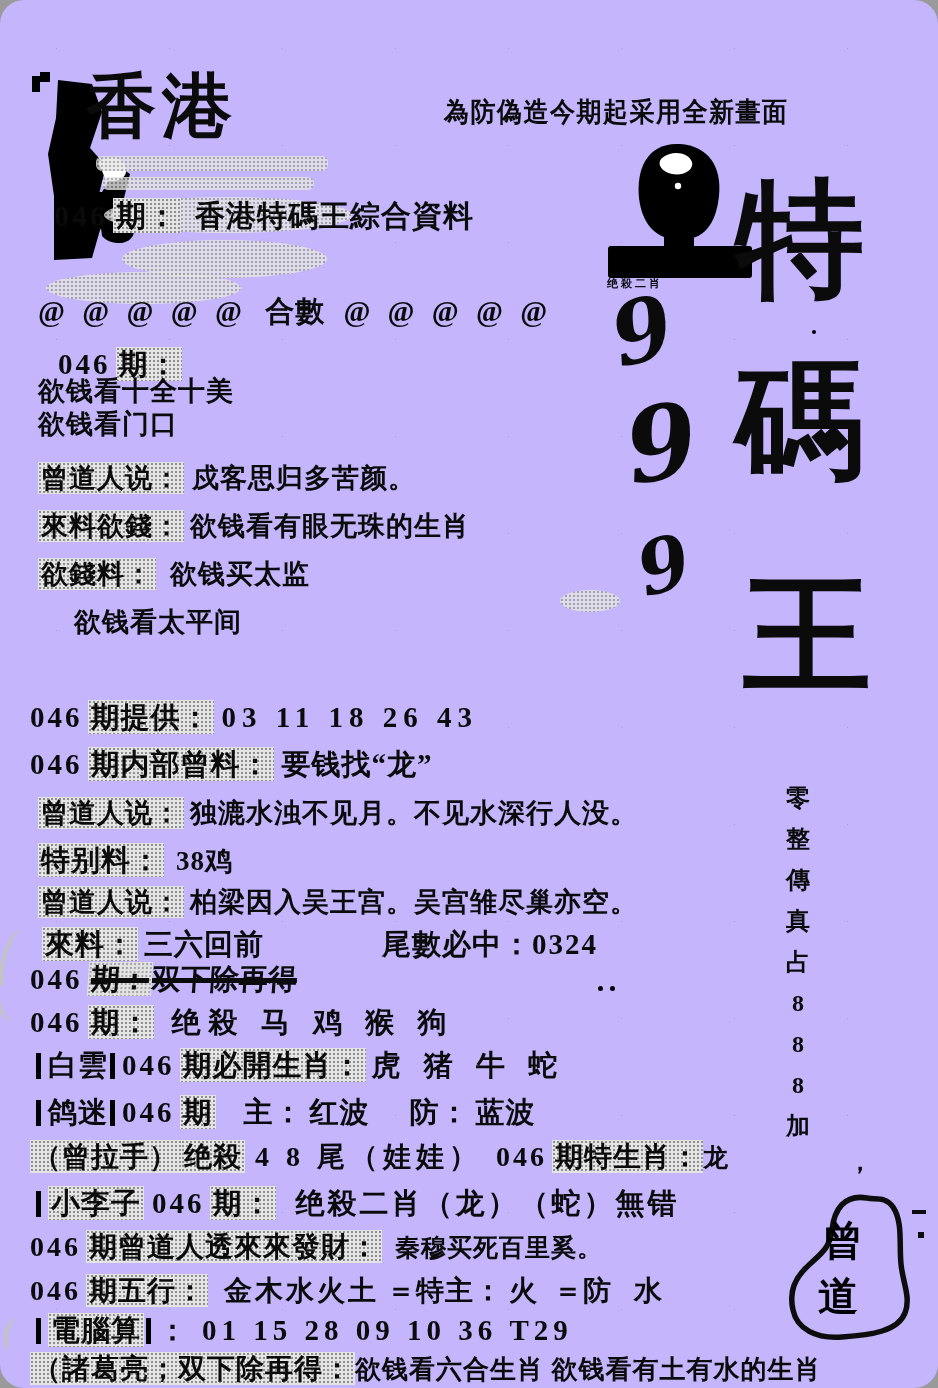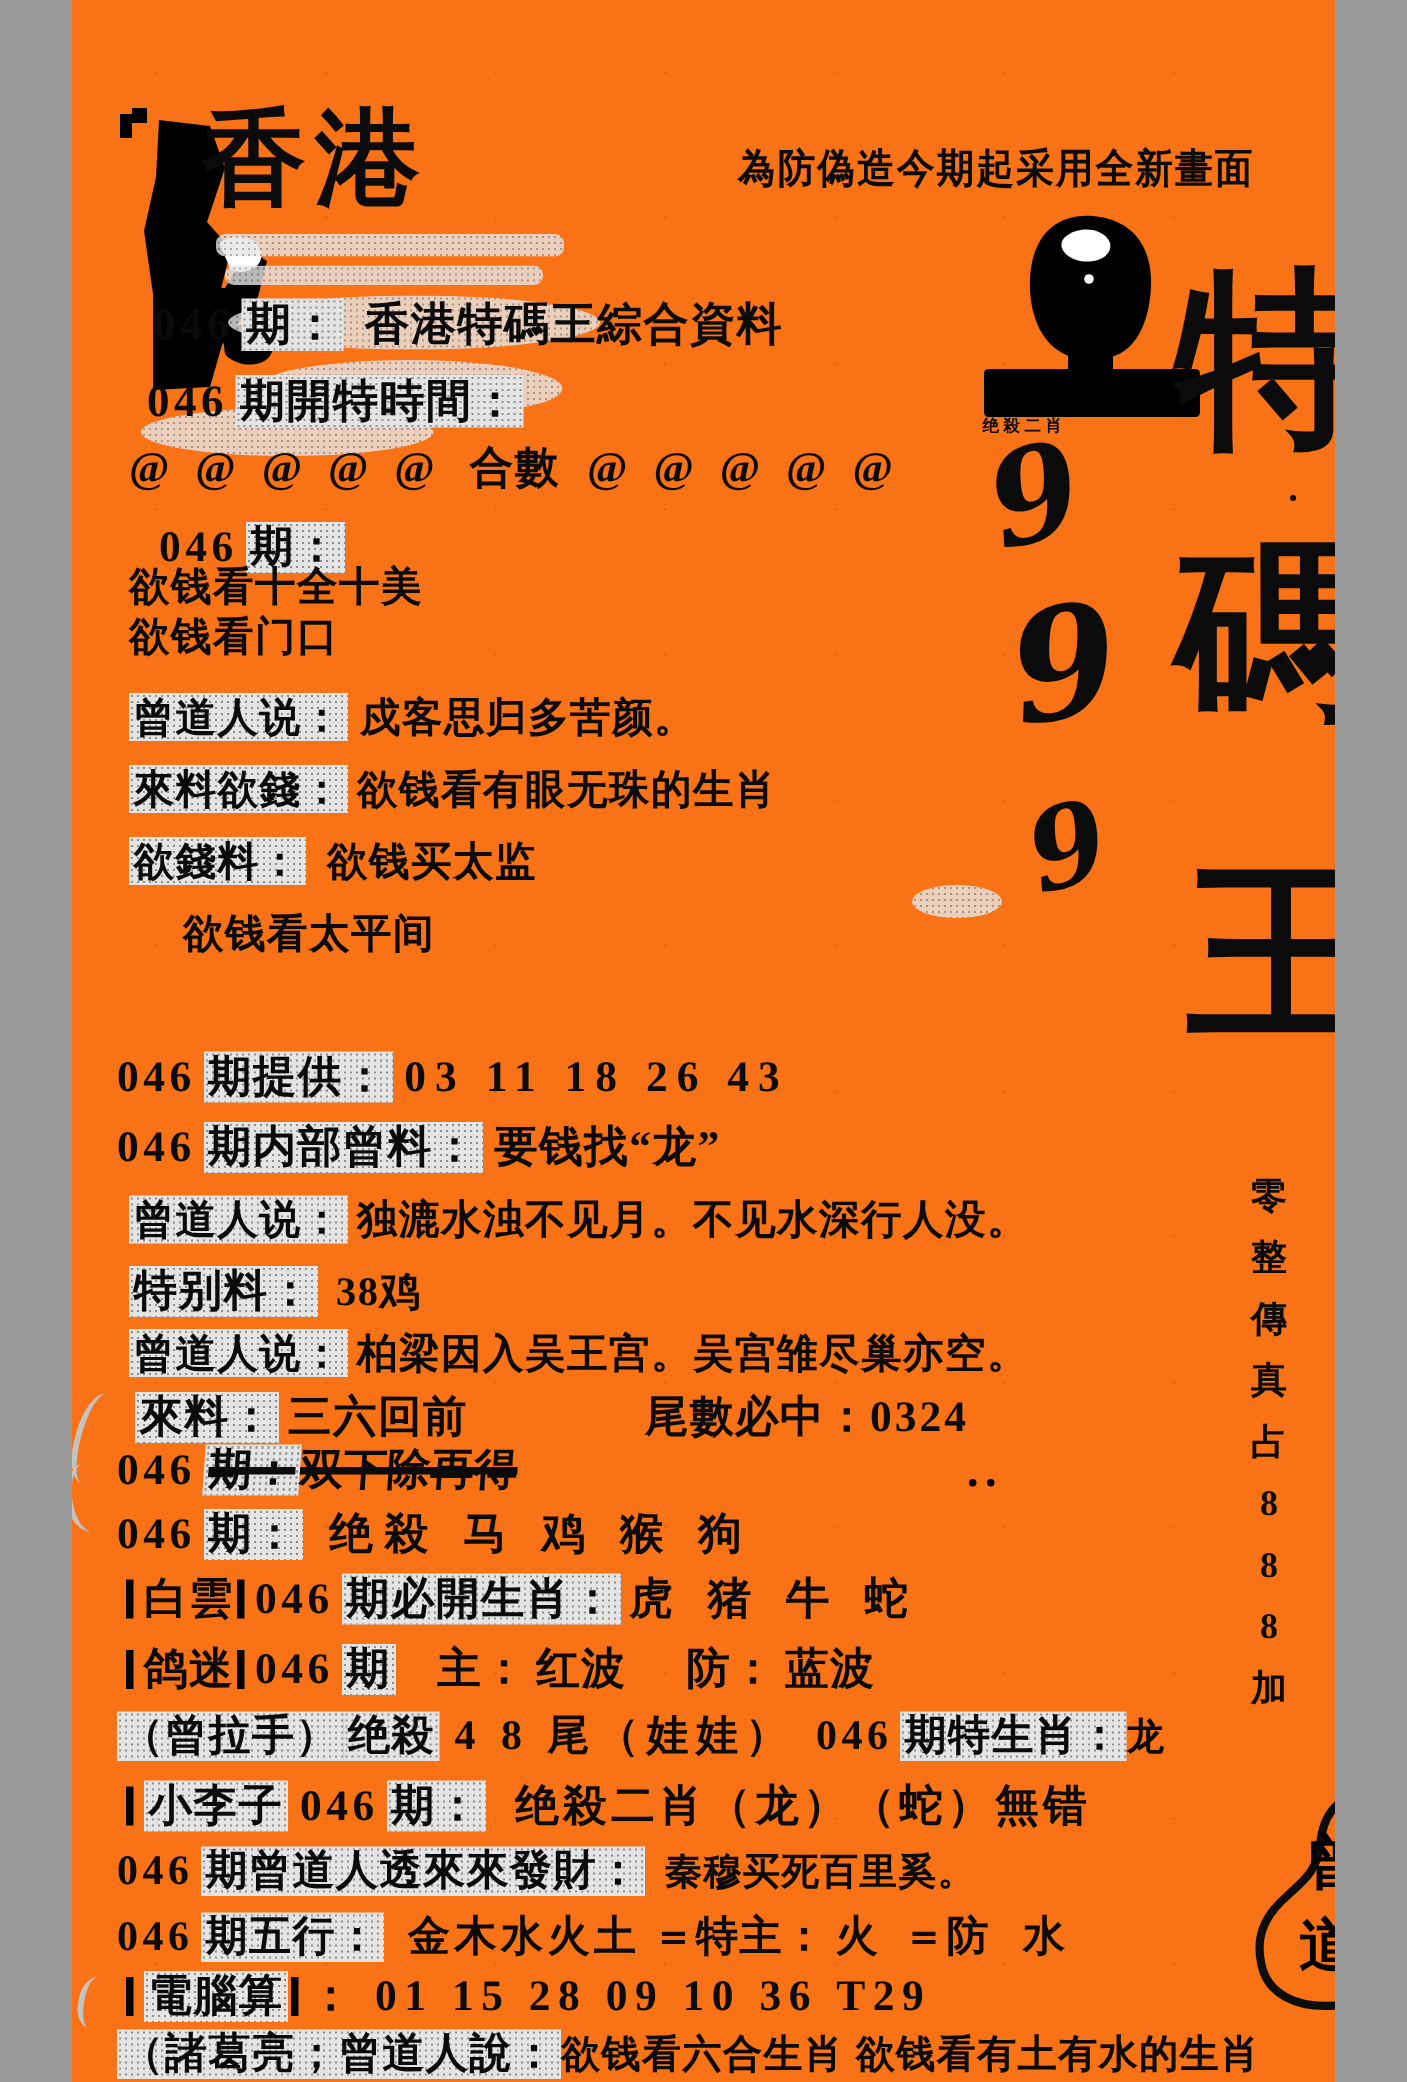--- a/index.html
+++ b/index.html
@@ -1,19 +1,19 @@
 <!DOCTYPE html>
 <html><head>
 <meta charset="utf-8">
 <style>
   html,body{margin:0;padding:0;background:#9a9a9a;}
   .page{
-    position:relative;width:842px;height:1388px;background:#f97316;
+    position:relative;width:938px;height:1388px;background:#c4b5fd;
     font-family:"Liberation Serif","DejaVu Serif",serif;color:#0b0b0b;
-    overflow:hidden;margin:0 auto;
+    overflow:hidden;margin:0 auto;border-radius:24px;
   }
   .page::after{ 
     content:"";position:absolute;inset:0;pointer-events:none;opacity:.18;
     background-image:radial-gradient(#222 0.6px,transparent 0.8px);
     background-size:113px 97px;
   }
   .line{position:absolute;left:38px;font-size:27px;font-weight:bold;
         white-space:nowrap;letter-spacing:1px;}
   .pre{margin-right:5px;}
   .sp{margin-left:14px;}
@@ -84,23 +84,20 @@
   <div class="bigchar" style="top:358px">碼</div>
   <div class="bigchar" style="top:572px;left:740px">王</div>
 
   <div class="nine" style="left:612px;top:288px;font-size:86px;transform:rotate(-14deg)">9</div>
   <div class="nine" style="left:626px;top:392px;font-size:102px;transform:rotate(-9deg)">9</div>
   <div class="nine" style="left:638px;top:528px;font-size:74px;transform:rotate(-15deg)">9</div>
 
   <div class="line" style="top:196px;left:54px;font-size:30px">
     <span class="pre num">046</span><span class="hl">期：</span><span class="sp">香港特碼王綜合資料</span>
   </div>
-  <div class="line" style="top:247px;left:50px;font-size:30px">
-    <span class="pre num">046</span><span class="hl">期開特時間：</span>
-  </div>
   <div class="line" style="top:292px;left:38px;font-size:29px">
     <span style="letter-spacing:5px">@ @ @ @ @</span>
     <span style="margin:0 10px">合數</span>
     <span style="letter-spacing:5px">@ @ @ @ @</span>
   </div>
 
   <div class="line" style="top:345px;left:58px;font-size:29px">
     <span class="pre num">046</span><span class="hl">期：</span>
   </div>
   <div class="line" style="top:373px">
@@ -160,21 +157,21 @@
   <div class="line" style="top:1228px;left:30px;font-size:28px">
     <span class="pre num">046</span><span class="hl">期曾道人透來來發財：</span><span style="font-size:25px;margin-left:13px">秦穆买死百里奚。</span>
   </div>
   <div class="line" style="top:1272px;left:30px;font-size:28px">
     <span class="pre num">046</span><span class="hl">期五行：</span><span style="margin-left:16px;letter-spacing:3px">金木水火土</span><span style="margin-left:8px">＝特主：</span><span style="margin-left:6px">火</span><span style="margin-left:16px">＝防</span><span style="margin-left:22px">水</span>
   </div>
   <div class="line" style="top:1311px;left:34px;font-size:29px">
     <span class="bar"></span><span class="hl">電腦算</span><span class="bar"></span><span>：</span><span class="num" style="margin-left:14px;letter-spacing:5px">01 15 28 09 10 36 T29</span>
   </div>
   <div class="line" style="top:1350px;left:30px;font-size:28px">
-    <span class="hl">（諸葛亮；曾道人說：</span><span style="font-size:26px">欲钱看六合生肖 欲钱看有土有水的生肖</span>
+    <span class="hl">（諸葛亮；双下除再得：</span><span style="font-size:26px">欲钱看六合生肖 欲钱看有土有水的生肖</span>
   </div>
 
   <div class="sidecol">
     <span>零</span>
     <span>整</span>
     <span>傳</span>
     <span>真</span>
     <span>占</span>
     <span>8</span>
     <span>8</span>

